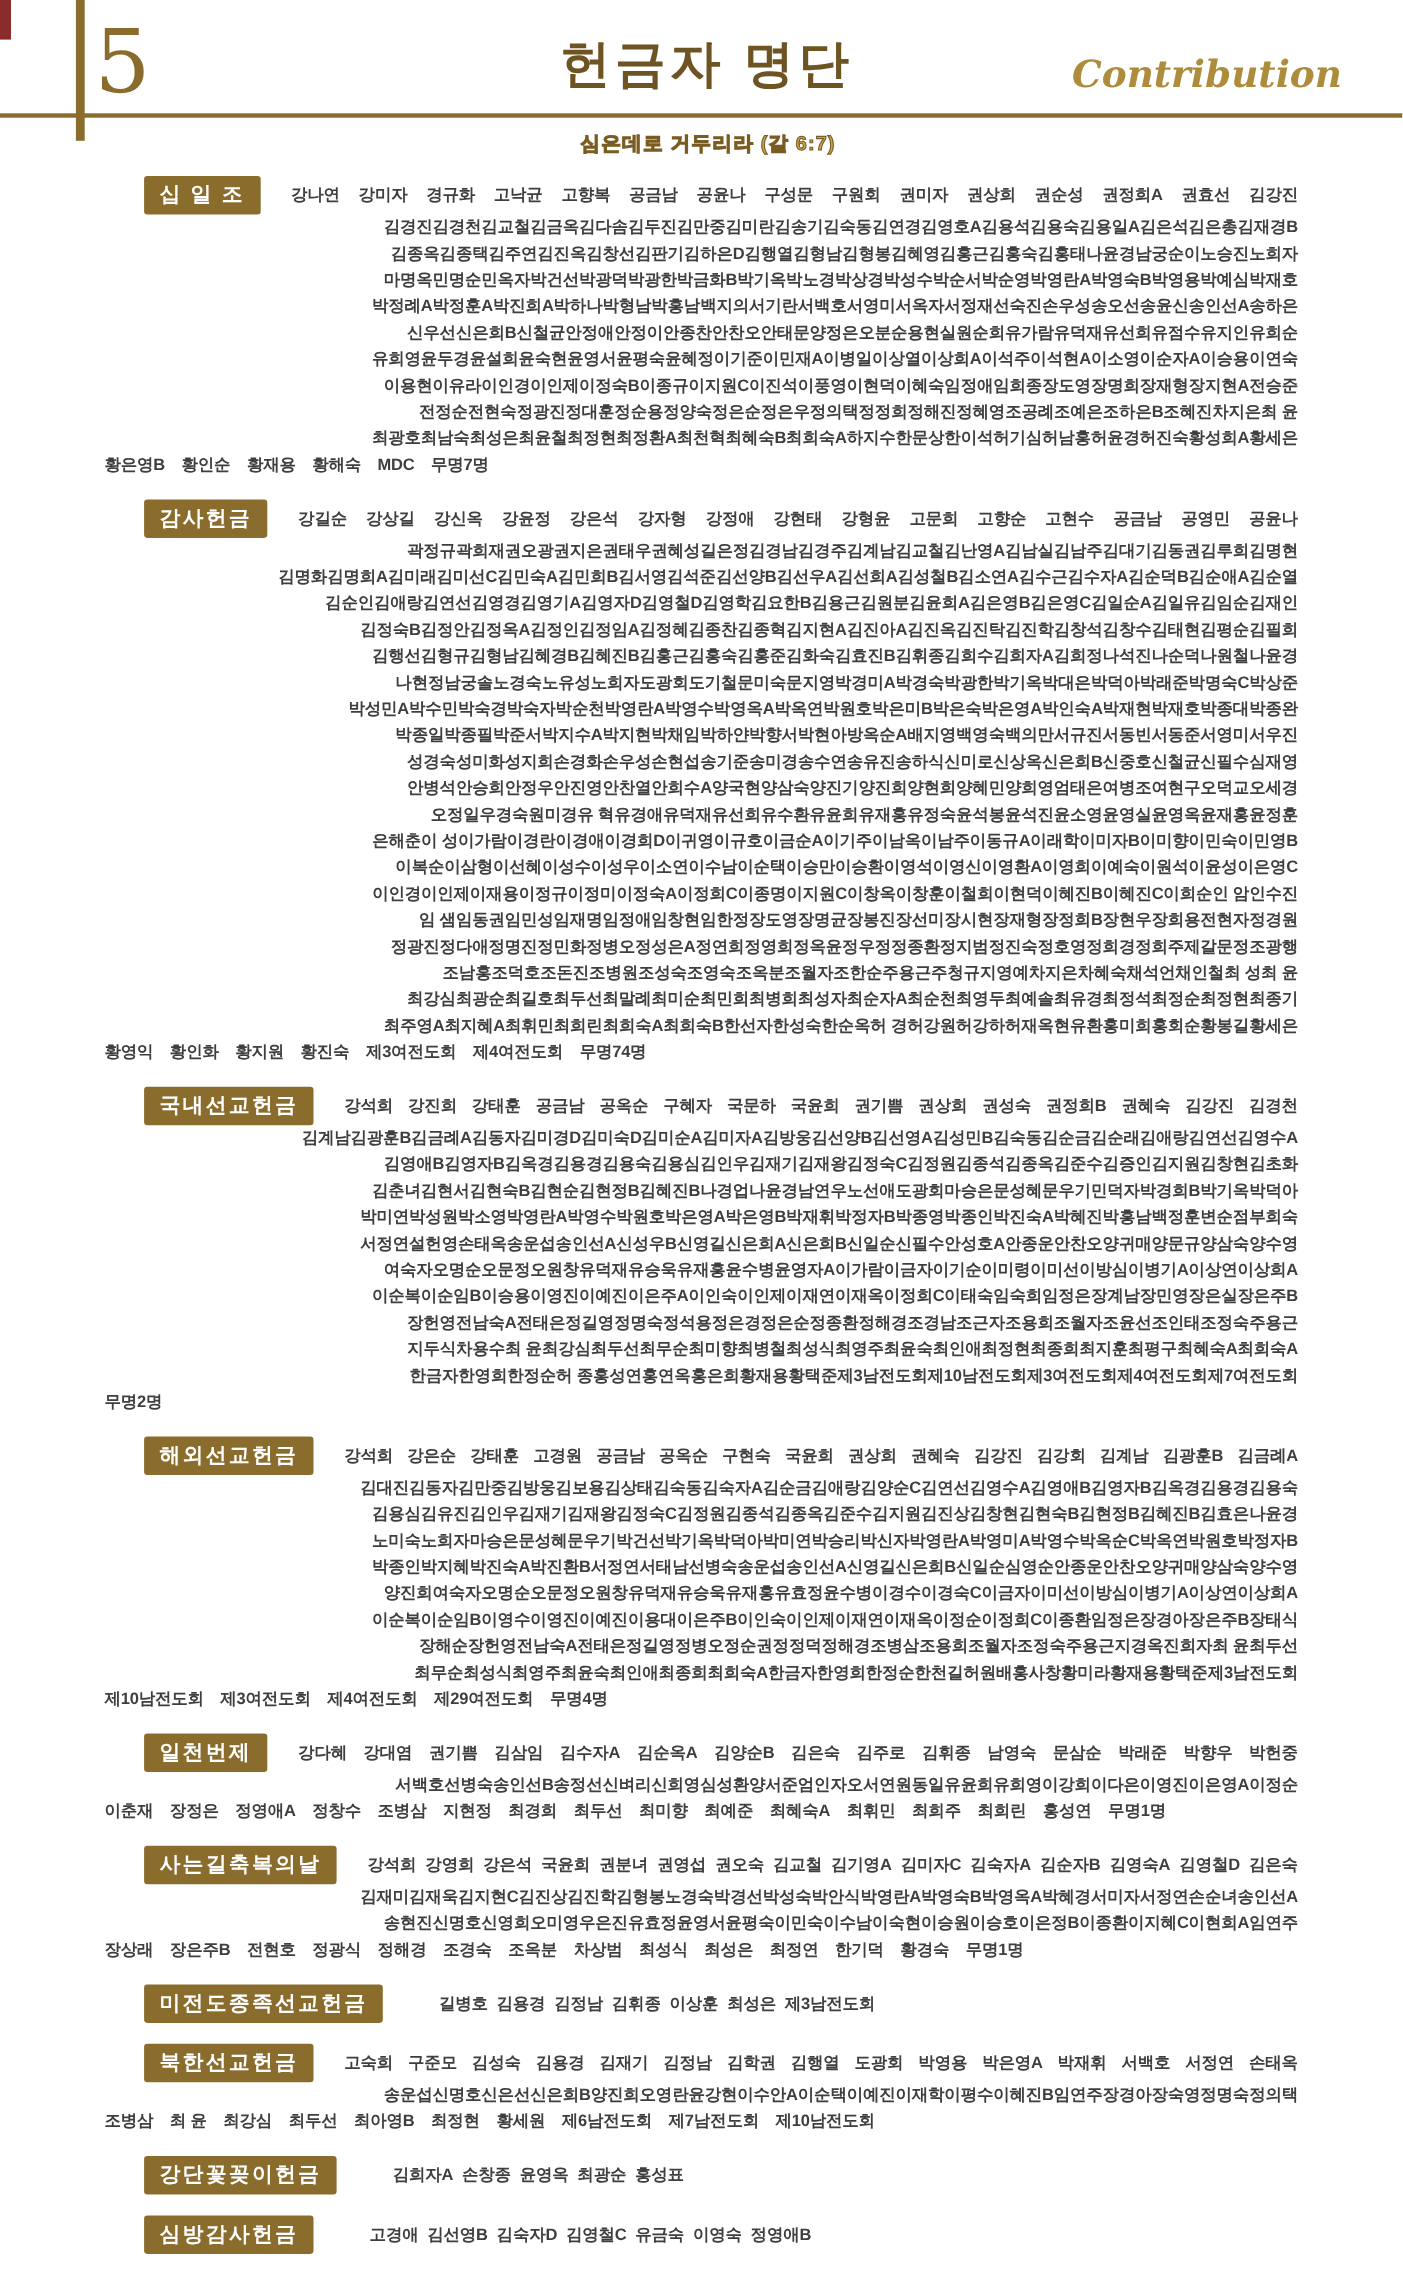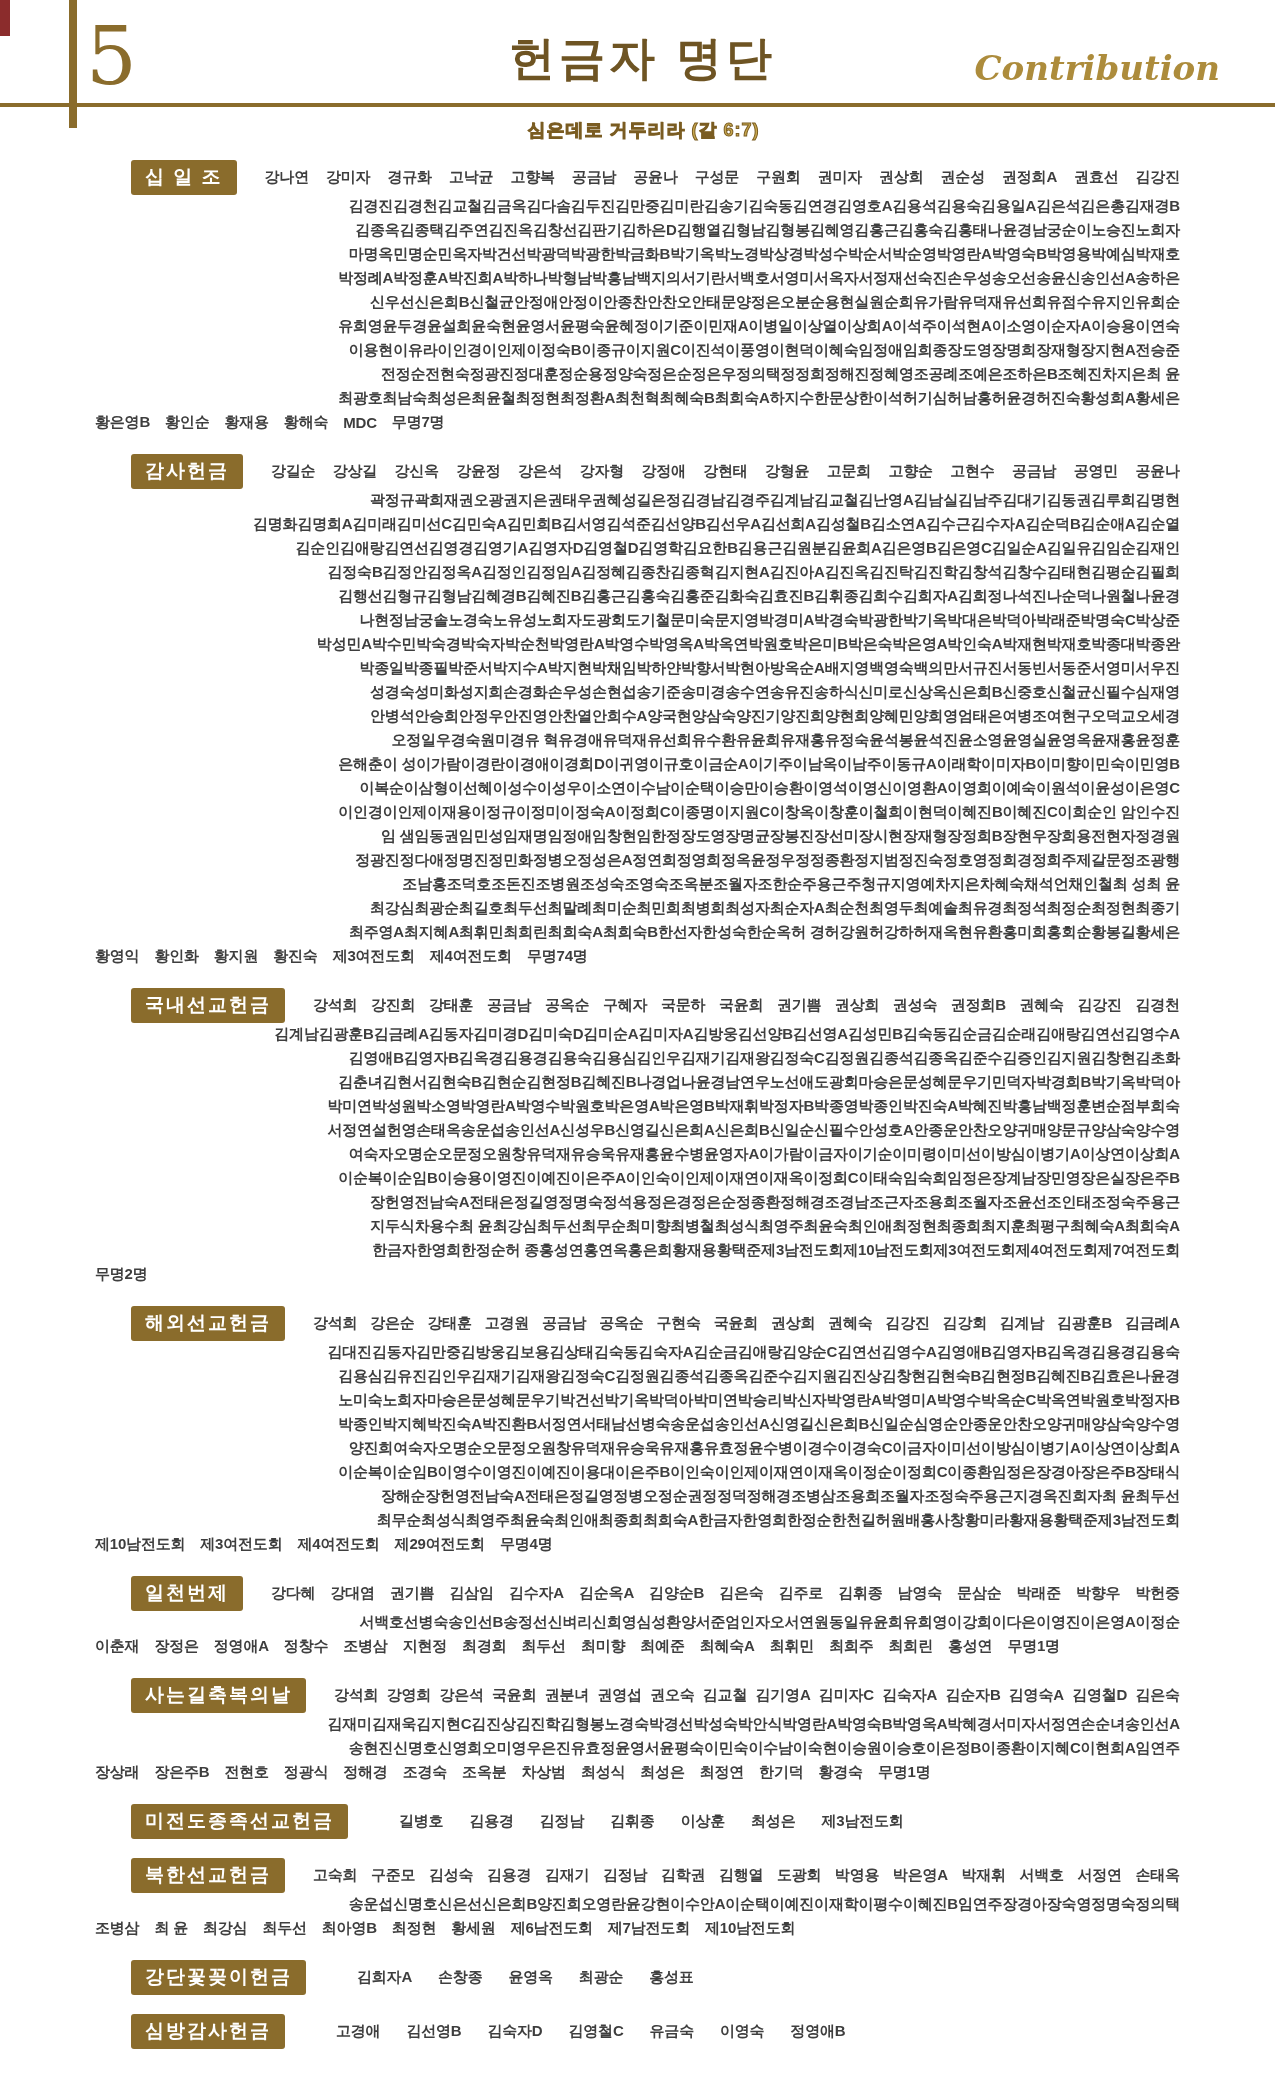--- a/index.html
+++ b/index.html
@@ -17,21 +17,21 @@
 
   
   #sections,#footer-row{padding:0 95px;}
   .section{margin-bottom:20px;}
   .row{display:flex;align-items:center;height:24px;}
   .row.first{height:34px;}
   .row.justify{justify-content:flex-end;}
   .row.left{justify-content:flex-start;gap:15px;}
   .first-names{flex:1;display:flex;align-items:center;margin-left:36px;min-width:0;}
   .first-names.justify{justify-content:space-between;margin-left:13px;}
-  .first-names.left{justify-content:flex-start;gap:26px;}
+  .first-names.left{justify-content:flex-start;gap:8px;}
   .section-label{background:#8a6c2c;color:#ffffff;font-weight:bold;font-size:19px;letter-spacing:2px;padding:4px 14px 5px 14px;border-radius:3px;white-space:nowrap;margin-left:36px;}
   .name{font-size:15px;font-weight:bold;color:#3e3e3e;white-space:pre;letter-spacing:-0.2px;}
   #footer-row{display:flex;flex-direction:column;gap:64px;}
   #footer-row .section{margin-bottom:0;}
 </style>
 </head>
 <body>
 
 <div class="header">
   <div class="corner-red"></div>

